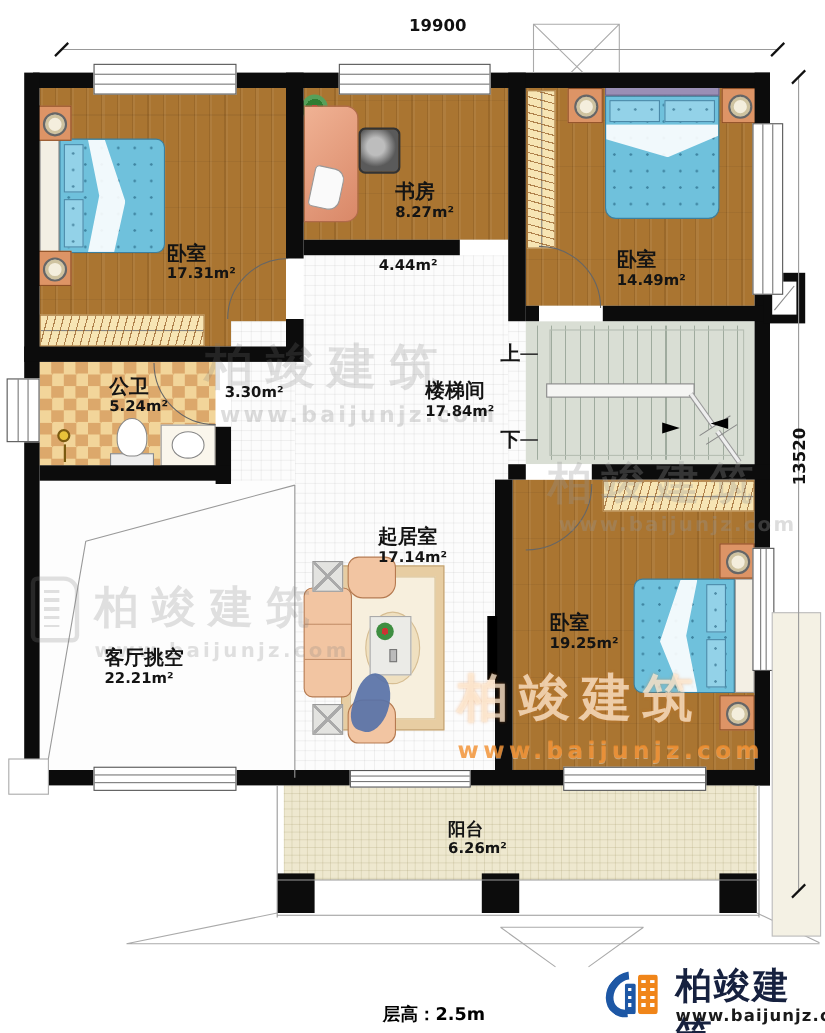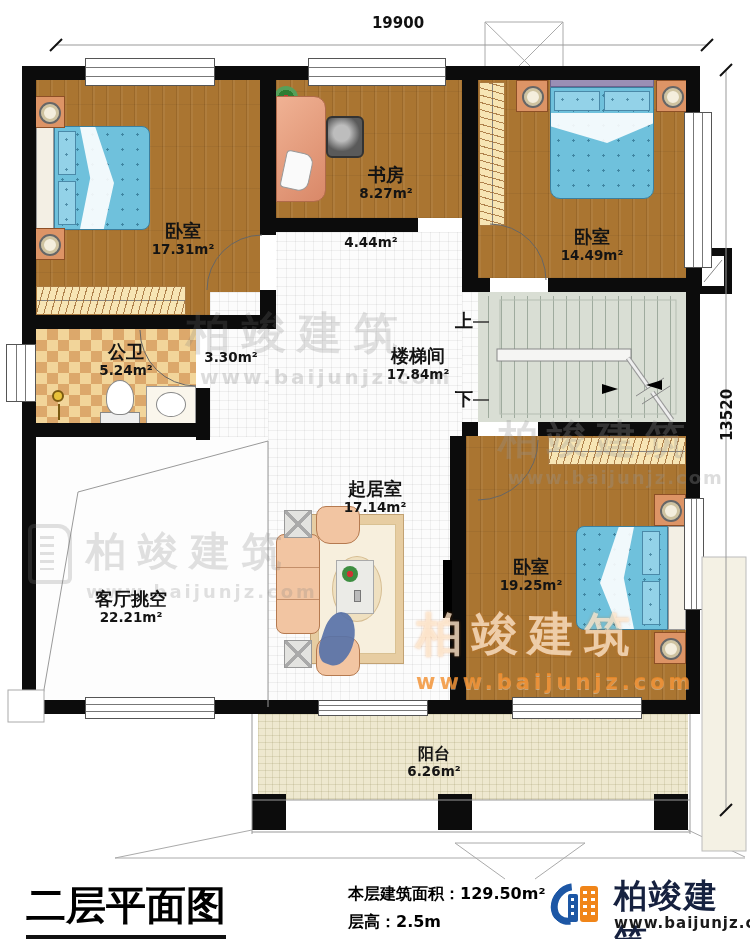--- a/index.html
+++ b/index.html
@@ -26,21 +26,21 @@
   .patch{position:absolute;background:#fff;z-index:3;}
   .furn{position:absolute;z-index:10;box-sizing:border-box;}
   .dots{background-image:radial-gradient(rgba(25,85,115,.55) 1.1px,transparent 1.3px);background-size:15px 15px;}
   .nst{position:absolute;z-index:10;background:#dd9466;border:1px solid #8d4f26;box-sizing:border-box;}
   .lamp{position:absolute;z-index:11;width:18px;height:18px;border-radius:50%;border:2px solid #666;background:#f4eedd;box-shadow:inset 0 0 0 3px #cfc3a0;}
   .ward{position:absolute;z-index:10;background:#f7e5b4;border:1px solid #a9793f;box-sizing:border-box;
     background-image:repeating-linear-gradient(105deg,transparent 0 6px,rgba(150,95,40,.75) 6px 7px),linear-gradient(rgba(120,120,120,.9),rgba(120,120,120,.9));
     background-size:100% 100%,100% 1px;background-position:0 0,0 50%;background-repeat:repeat,no-repeat;}
   .ward-v{background-image:repeating-linear-gradient(15deg,transparent 0 6px,rgba(150,95,40,.75) 6px 7px),linear-gradient(rgba(120,120,120,.9),rgba(120,120,120,.9));
     background-size:100% 100%,1px 100%;background-position:0 0,50% 0;}
-  .rlabel{position:absolute;transform:translate(-50%,-50%);text-align:center;color:#141414;white-space:nowrap;z-index:50;}
+  .rlabel{position:absolute;transform:translate(-50%,-50%);text-align:left;color:#141414;white-space:nowrap;z-index:50;}
   .rname{font-size:18px;font-weight:bold;line-height:1.1;}
   .rarea{font-size:13.5px;font-weight:bold;line-height:1.2;}
   .updown{font-size:18px;font-weight:bold;}
   .dim{position:absolute;z-index:50;color:#111;font-size:15px;font-weight:bold;}
   .wm{position:absolute;z-index:40;pointer-events:none;white-space:nowrap;}
   .wm .big{font-weight:bold;}
   .sofa{position:absolute;z-index:10;background:#f2c5a2;border:1px solid #b57a50;box-sizing:border-box;border-radius:8px;}
   .sidetbl{position:absolute;z-index:10;background:#e3e3e0;border:1px solid #999;box-sizing:border-box;
     background-image:linear-gradient(45deg,transparent 46%,#aaa 46% 54%,transparent 54%),linear-gradient(-45deg,transparent 46%,#aaa 46% 54%,transparent 54%);}
   .tb{position:absolute;z-index:60;color:#000;}
@@ -272,25 +272,20 @@
     <div>
       <div class="big" style="font-size:40px;letter-spacing:12px;">柏竣建筑</div>
       <div class="big" style="font-size:18px;letter-spacing:3px;margin-top:2px;">www.baijunjz.com</div>
     </div>
   </div>
   <div class="wm" style="left:416px;top:604px;">
     <div class="big" style="font-size:46px;letter-spacing:10px;color:rgba(255,238,218,.72);text-shadow:0 0 3px rgba(230,120,30,.40);">柏竣建筑</div>
     <div class="big" style="font-size:21px;letter-spacing:4px;margin-top:4px;color:rgba(241,139,38,.78);text-shadow:0 1px 0 rgba(255,255,255,.35);">www.baijunjz.com</div>
   </div>
 
-  <div class="tb" style="left:26px;top:878px;font-size:40px;font-weight:bold;border-bottom:4px solid #111;padding-bottom:2px;">
-    <span>二层平面图</span>
-    
-  </div>
-  <div class="tb" style="left:348px;top:884px;font-size:16px;font-weight:bold;">本层建筑面积：129.50m²</div>
   <div class="tb" style="left:348px;top:912px;font-size:16px;font-weight:bold;">层高：2.5m</div>
 
   <div class="tb" style="left:552px;top:874px;width:190px;height:60px;">
     <div style="position:absolute;left:0;top:2px;width:54px;height:54px;">
       <div style="position:absolute;left:0px;top:6px;width:38px;height:44px;border:7px solid #1d57a5;border-radius:50%;border-right-color:transparent;border-top-color:transparent;transform:rotate(40deg);box-sizing:border-box;"></div>
       <div style="position:absolute;left:16px;top:18px;width:10px;height:28px;background:#1d57a5;border-radius:2px;background-image:repeating-linear-gradient(#fff 0 3px,transparent 3px 7px);background-size:3px 20px;background-position:3px 4px;background-repeat:no-repeat;"></div>
       <div style="position:absolute;left:28px;top:10px;width:18px;height:36px;background:#f08519;border-radius:3px;background-image:repeating-linear-gradient(#fff 0 3px,transparent 3px 7px),repeating-linear-gradient(#fff 0 3px,transparent 3px 7px);background-size:4px 26px,4px 26px;background-position:3px 5px,11px 5px;background-repeat:no-repeat;"></div>
     </div>
     <div style="position:absolute;left:62px;top:0px;font-size:33px;font-weight:bold;color:#16213f;letter-spacing:2px;">柏竣建筑</div>
     <div style="position:absolute;left:62px;top:40px;font-size:15px;font-weight:bold;color:#1a1a1a;letter-spacing:1px;">www.baijunjz.com</div>

